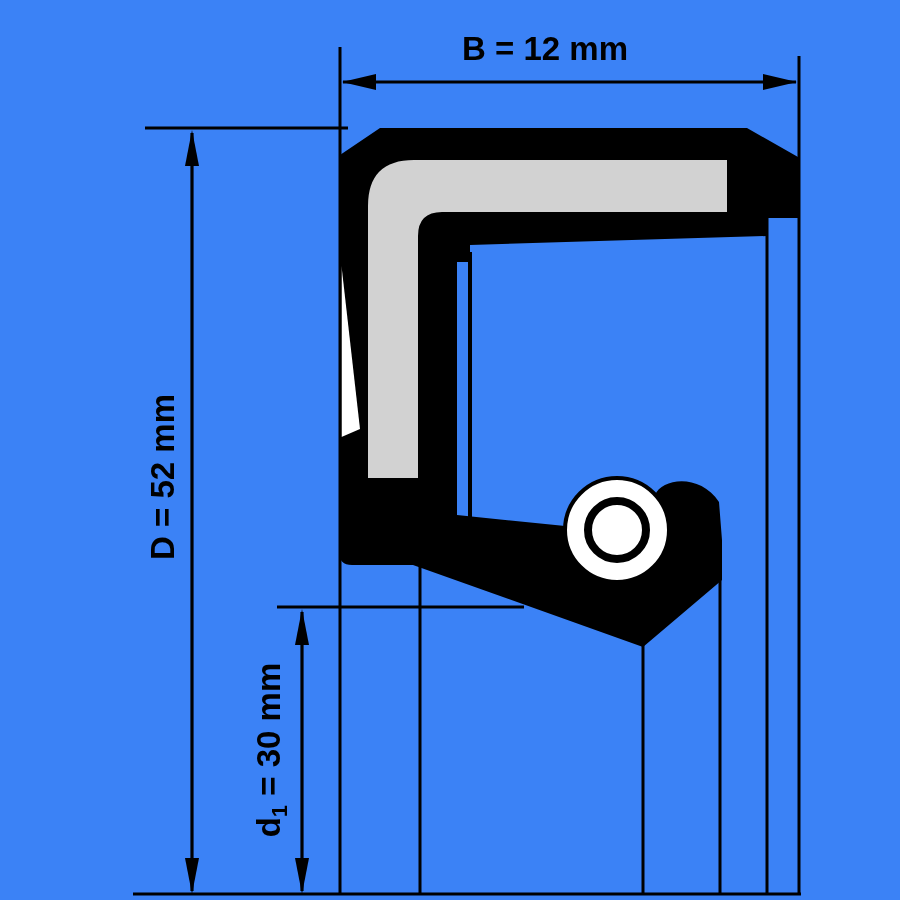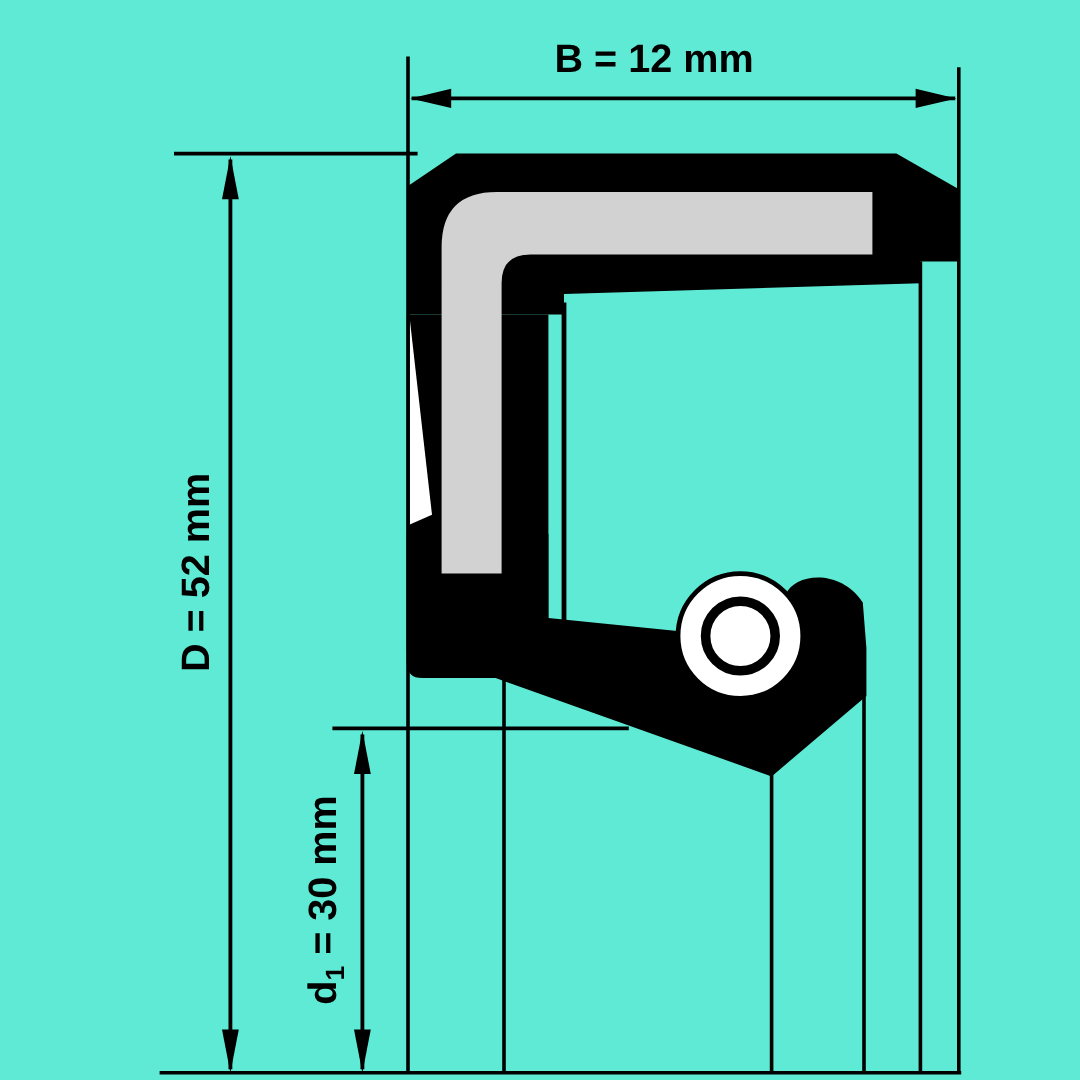--- a/index.html
+++ b/index.html
@@ -1,16 +1,16 @@
 <!DOCTYPE html>
 <html><head>
 <meta charset="utf-8">
 <style>
   html,body{margin:0;padding:0;background:#ffffff;}
-  .stage{width:900px;height:900px;background:#5eead4;position:relative;overflow:hidden;}
+  .stage{width:900px;height:900px;background:#3b82f6;position:relative;overflow:hidden;}
   svg{display:block;}
   text{font-family:"Liberation Sans","DejaVu Sans",sans-serif;font-weight:bold;fill:#000;}
 </style>
 </head>
 <body>
 
 <div class="stage">
 <svg width="900" height="900" viewBox="0 0 900 900">
 
   <g>

